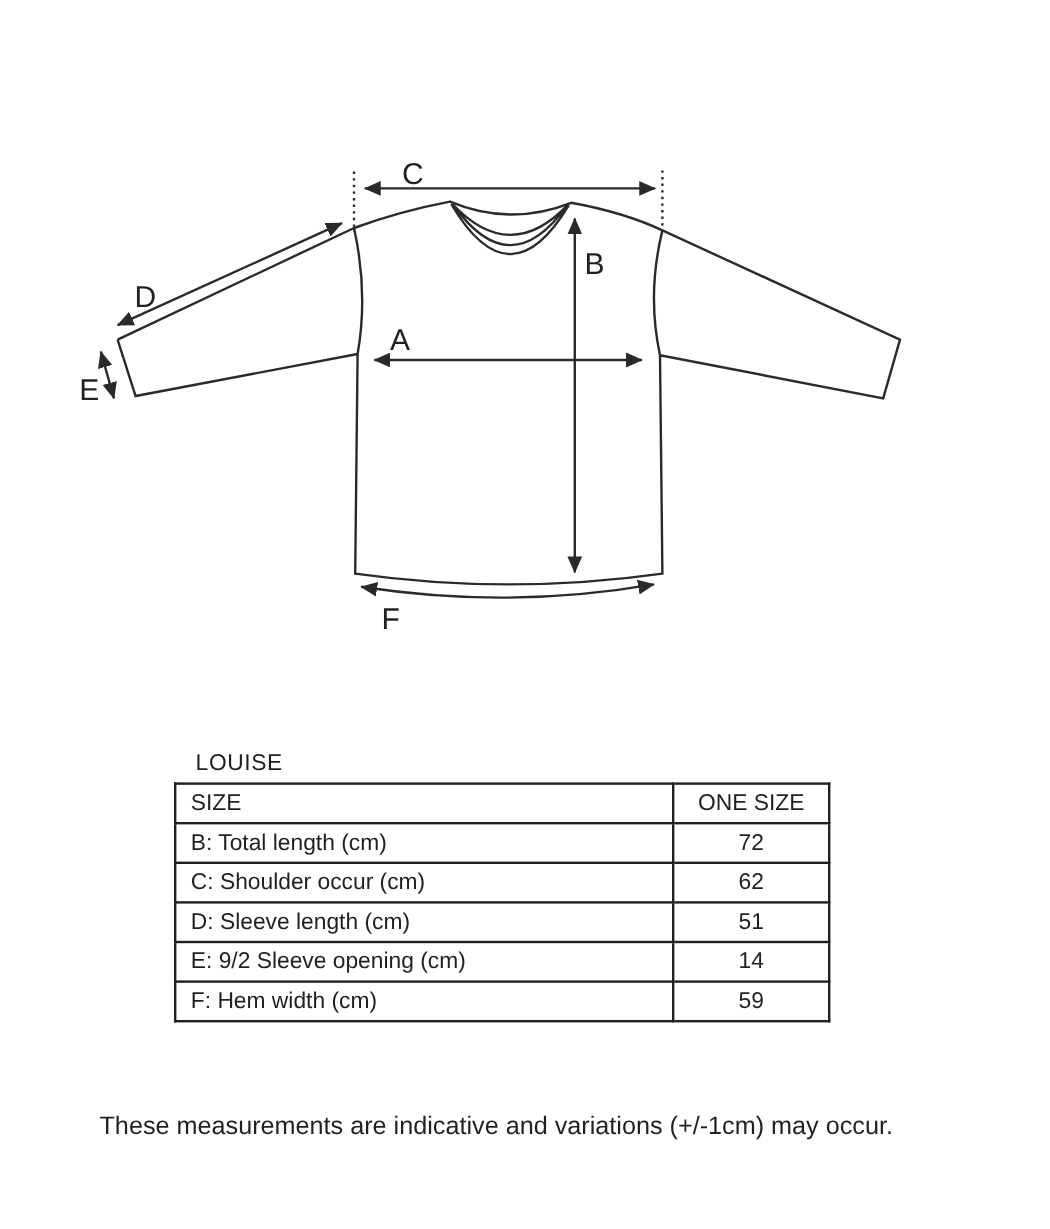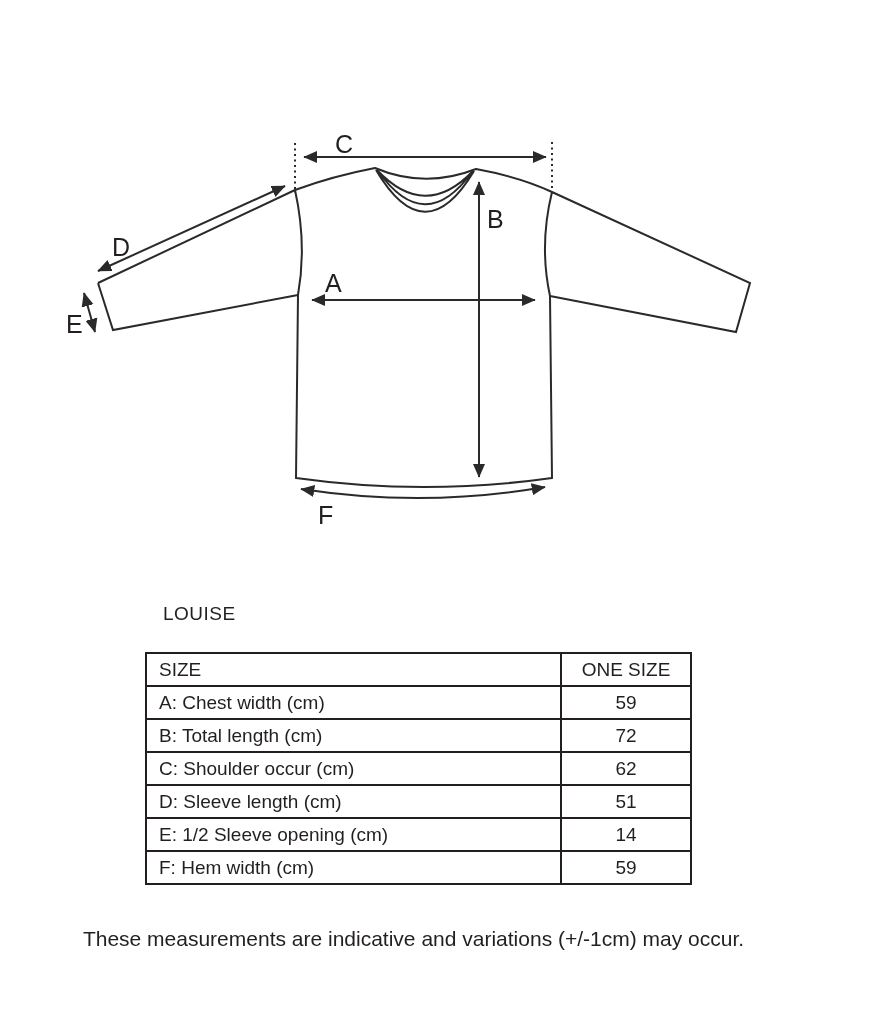--- a/index.html
+++ b/index.html
@@ -27,21 +27,21 @@
   }
   .diagram-svg text {
     fill: #231f20;
     font-family: "Liberation Sans", sans-serif;
     font-size: 25px;
     stroke: none;
   }
   .product-title {
     position: absolute;
     left: 163px;
-    top: 603px;
+    top: 626px;
     font-size: 19px;
     letter-spacing: 0.5px;
   }
   table.size-table {
     position: absolute;
     left: 145px;
     top: 652px;
     width: 545px;
     border-collapse: collapse;
     table-layout: fixed;
@@ -121,37 +121,33 @@
       <col style="width:130px;">
     </colgroup>
     <thead>
       <tr>
         <th class="label-col">SIZE</th>
         <th class="value-col">ONE SIZE</th>
       </tr>
     </thead>
     <tbody>
       <tr>
-        <td class="label-col">A: Chest width (cm)</td>
-        <td class="value-col">59</td>
-      </tr>
-      <tr>
         <td class="label-col">B: Total length (cm)</td>
         <td class="value-col">72</td>
       </tr>
       <tr>
         <td class="label-col">C: Shoulder occur (cm)</td>
         <td class="value-col">62</td>
       </tr>
       <tr>
         <td class="label-col">D: Sleeve length (cm)</td>
         <td class="value-col">51</td>
       </tr>
       <tr>
-        <td class="label-col">E: 1/2 Sleeve opening (cm)</td>
+        <td class="label-col">E: 9/2 Sleeve opening (cm)</td>
         <td class="value-col">14</td>
       </tr>
       <tr>
         <td class="label-col">F: Hem width (cm)</td>
         <td class="value-col">59</td>
       </tr>
     </tbody>
   </table>
 
   <div class="note">These measurements are indicative and variations (+/-1cm) may occur.</div>

